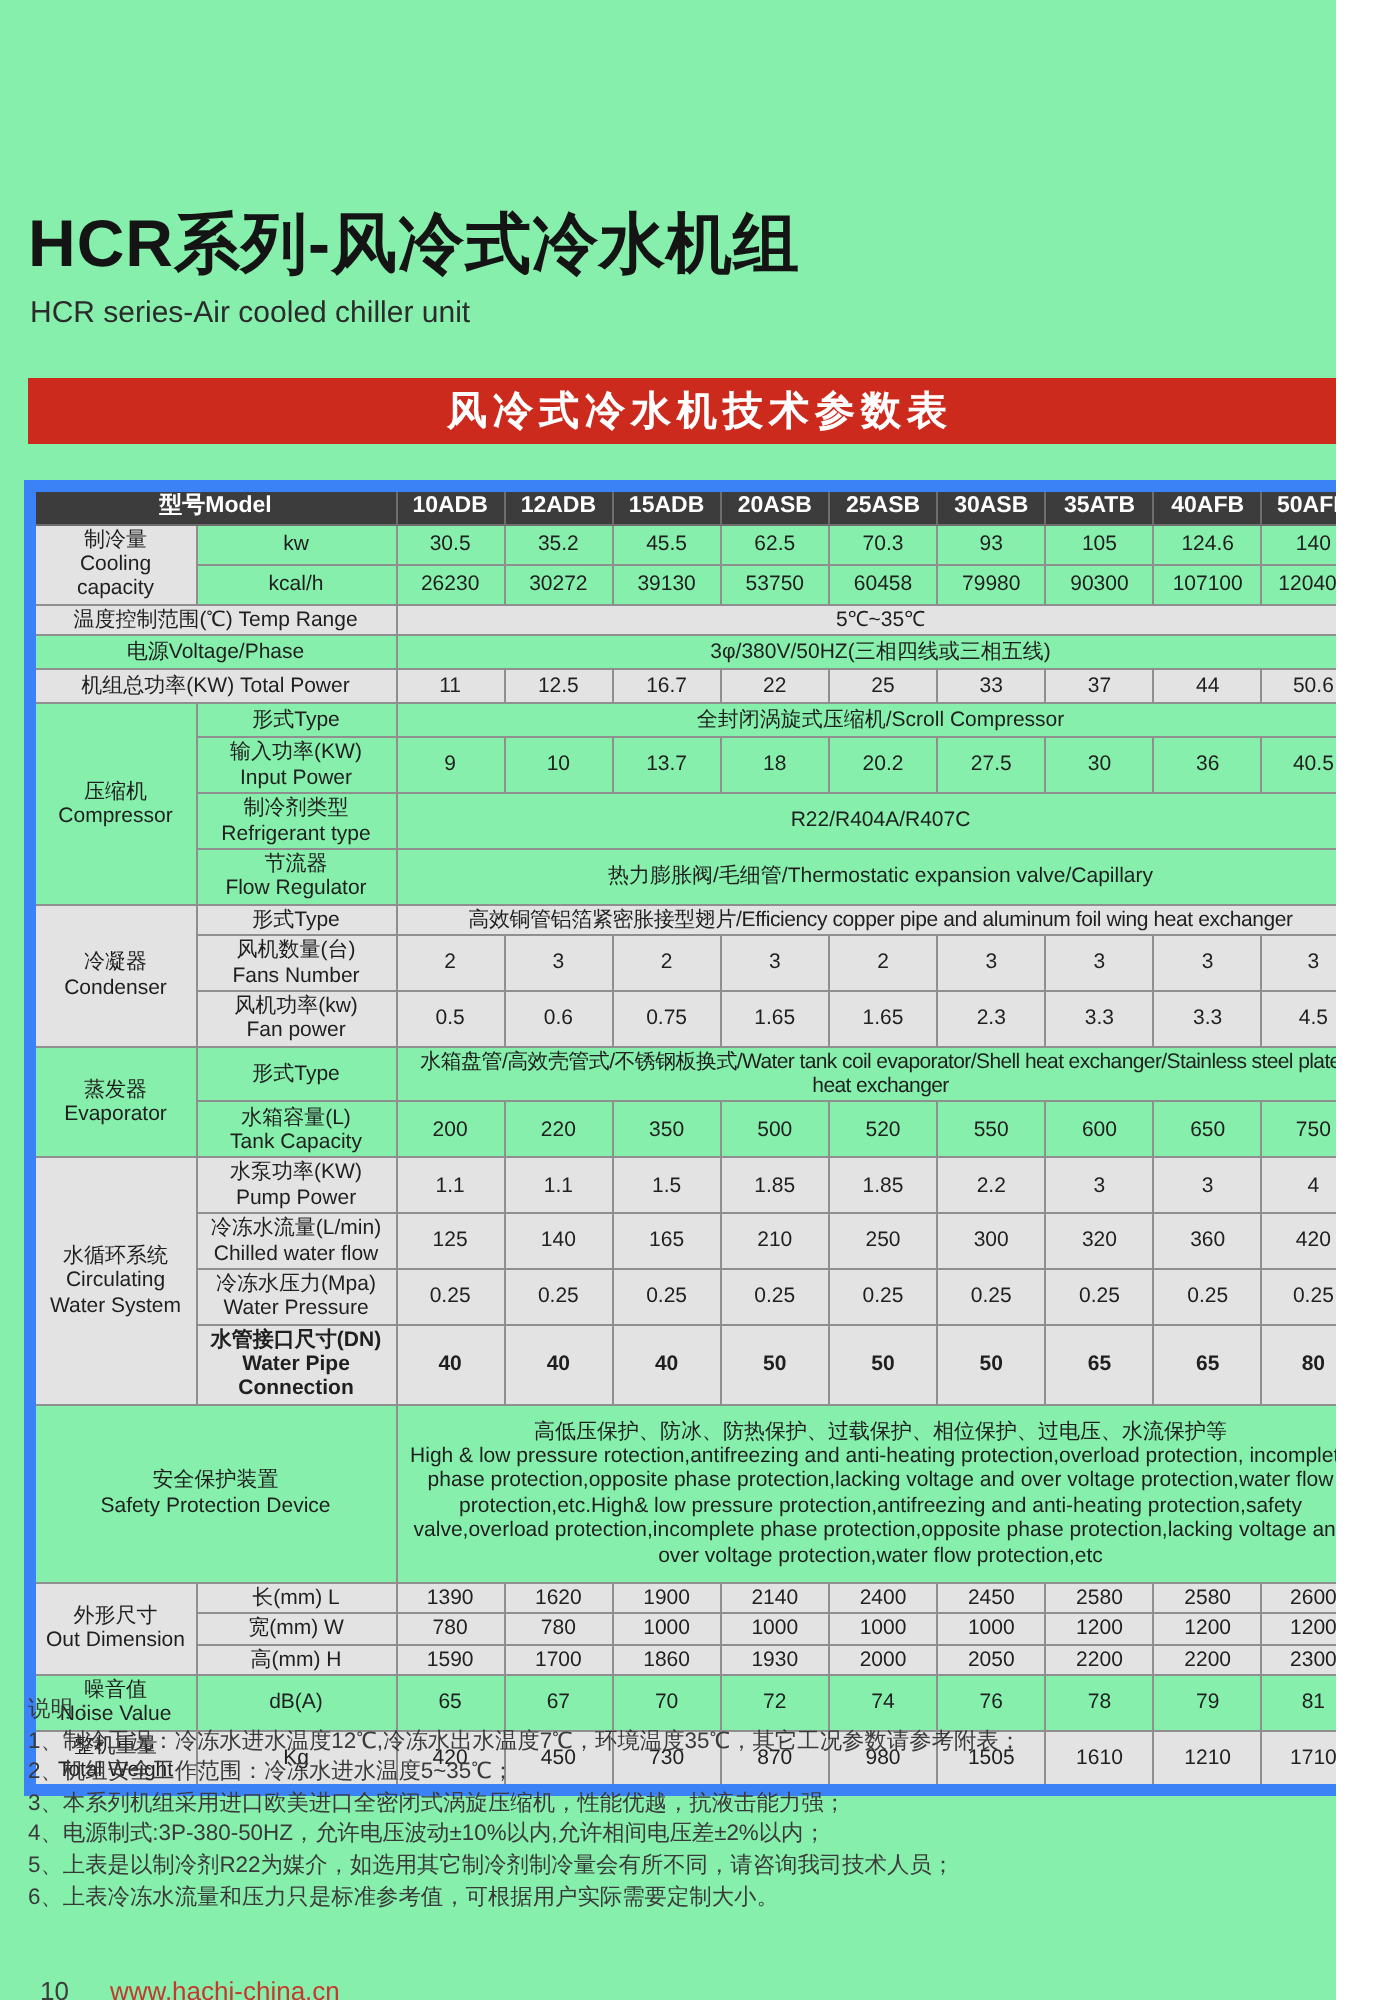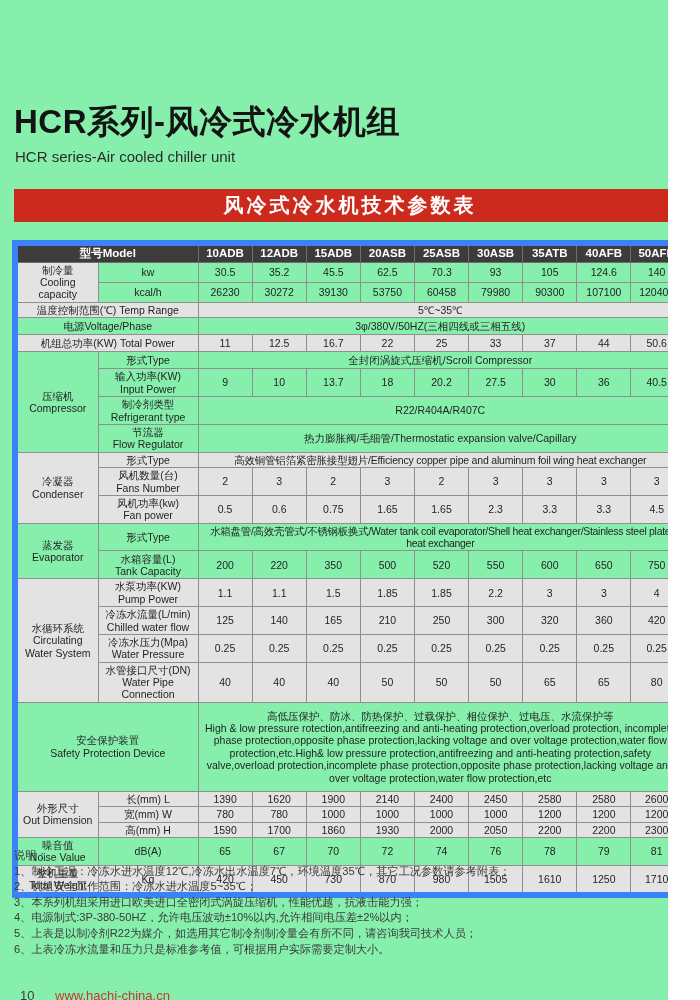--- a/index.html
+++ b/index.html
@@ -257,21 +257,21 @@
             <td>0.25</td>
             <td>0.25</td>
             <td>0.25</td>
             <td>0.25</td>
             <td>0.25</td>
             <td>0.25</td>
             <td>0.25</td>
             <td>0.25</td>
             <td>0.25</td>
           </tr>
-          <tr class="gray" style="height: 27px;">
+          <tr class="gray" style="height: 27px; font-weight: bold;">
             <td>水管接口尺寸(DN)
 Water Pipe Connection</td>
             <td>40</td>
             <td>40</td>
             <td>40</td>
             <td>50</td>
             <td>50</td>
             <td>50</td>
             <td>65</td>
             <td>65</td>
@@ -339,21 +339,21 @@
             <td>整机重量
 Total Weight</td>
             <td>Kg</td>
             <td>420</td>
             <td>450</td>
             <td>730</td>
             <td>870</td>
             <td>980</td>
             <td>1505</td>
             <td>1610</td>
-            <td>1250</td>
+            <td>1210</td>
             <td>1710</td>
           </tr>
         </tbody>
     </table>
   </div>
 
   <div class="notes">
     <div>说明：</div>
     <div>1、制冷工况：冷冻水进水温度12℃,冷冻水出水温度7℃，环境温度35℃，其它工况参数请参考附表；</div>
     <div>2、机组安全工作范围：冷冻水进水温度5~35℃；</div>

